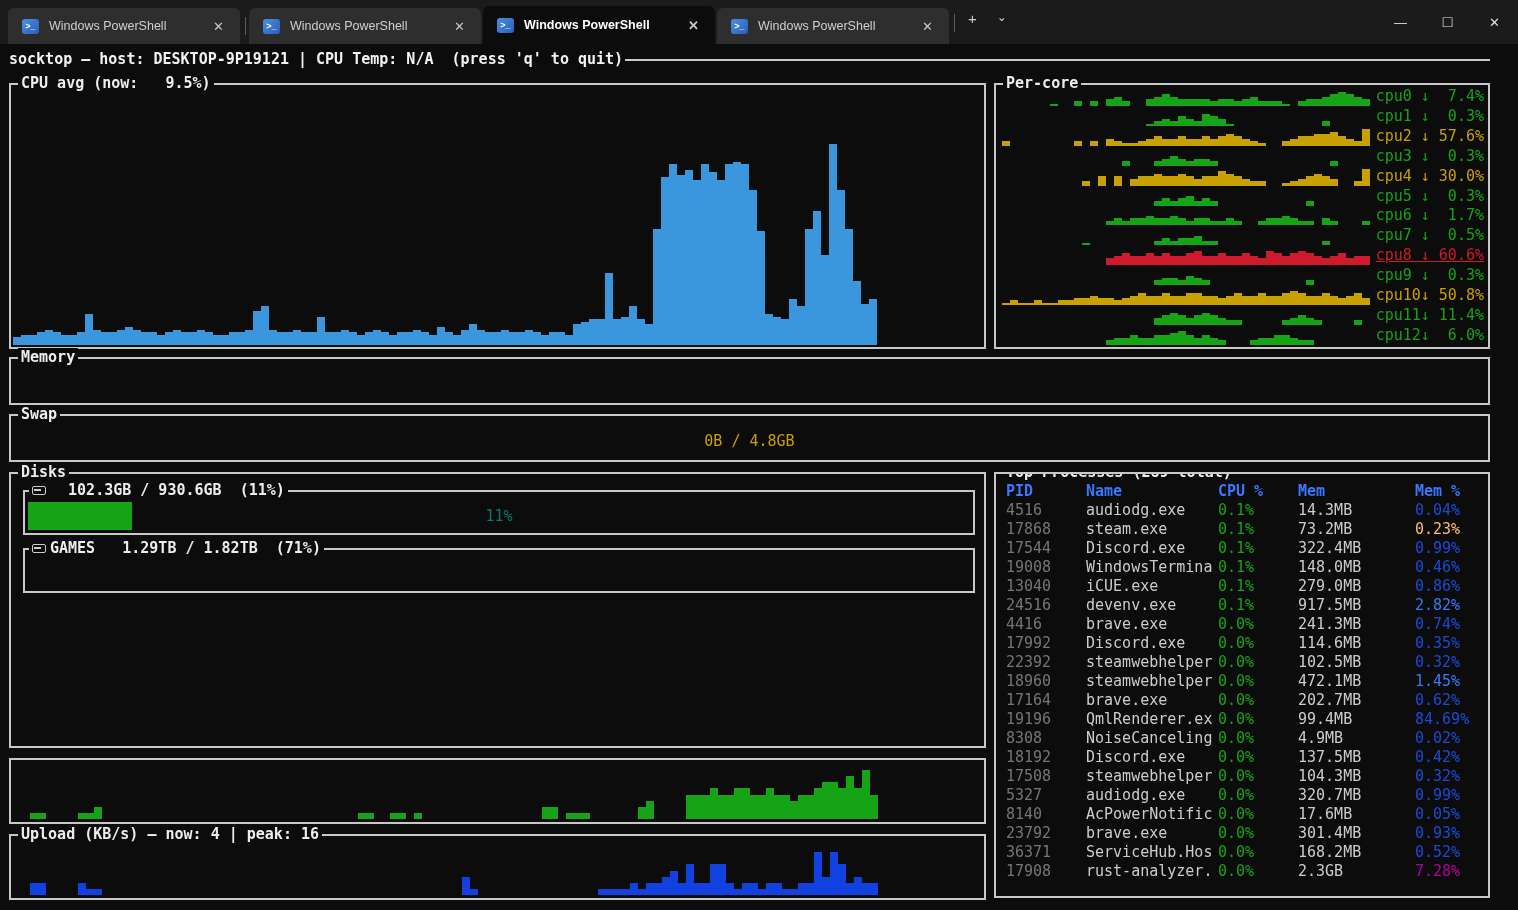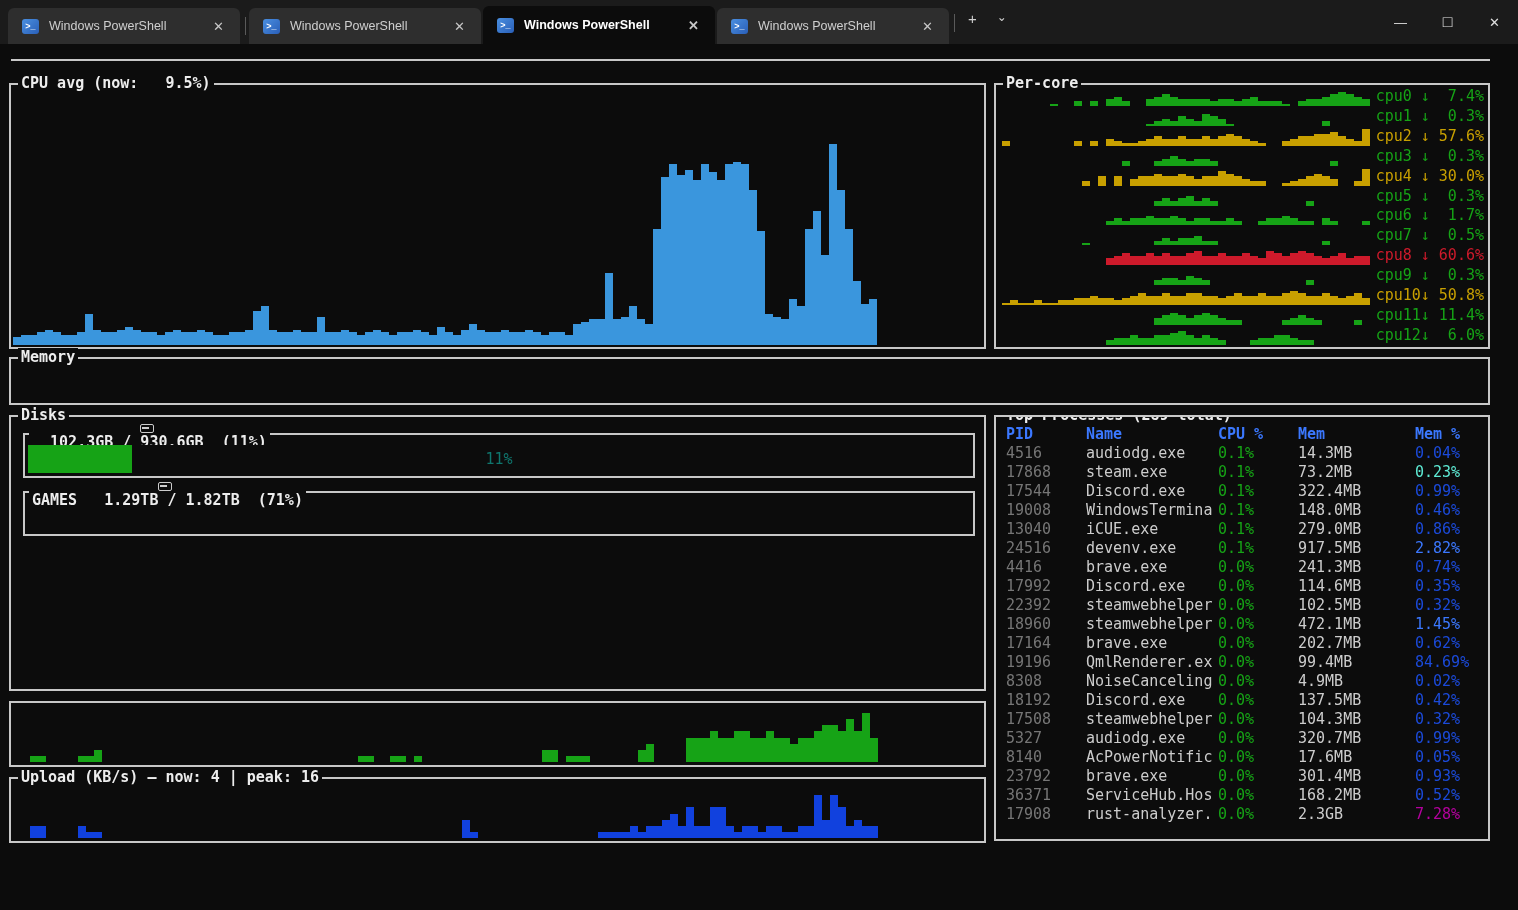--- a/index.html
+++ b/index.html
@@ -51,21 +51,21 @@
   .gauge-panel { height:48px; margin-top:8px; padding:12px 6px 6px 6px; }
   .gauge { position:relative; height:100%; background:#0C0C0C; }
   .gauge-fill { height:100%; }
   .gauge-label { position:absolute; inset:0; display:flex; align-items:center; justify-content:center;
                  white-space:pre; font-size:15px; }
 
   .row2 { display:flex; gap:8px; margin-top:10px; }
   .left-col { width:977px; display:flex; flex-direction:column; }
   .disks-panel { height:276px; padding:16px 9px 0 12px; }
   .disk-sub { position:relative; border:2px solid #C8C8C8; height:45px; padding:10px 3px 3px 3px; margin-bottom:13px; }
-  .disk-title { display:flex; align-items:center;flex-direction:column; }
+  .disk-title { display:flex; align-items:center; }
   .disk-icon { display:inline-block; width:14px; height:9px; border:1.5px solid #CCCCCC;
                border-radius:2px; margin-right:4px; position:relative; flex:none; }
   .disk-icon::before { content:""; position:absolute; left:1px; top:2px; width:7px; height:1.5px; background:#CCCCCC; }
   .net-panel { height:66px; margin-top:10px; }
   .net-chart { position:absolute; inset:10px 3px 3px 3px; display:flex; align-items:flex-end; overflow:hidden; }
   .net-chart .bar { width:8px; flex:none; }
 
   .proc-panel { flex:1; height:426px; padding:8px 4px 0 10px; overflow:hidden; }
   .proc-grid { display:grid; grid-template-columns:80px 132px 80px 117px 1fr; }
   .proc-grid > div { height:19px; line-height:19px; white-space:pre; overflow:hidden; }
@@ -108,20 +108,21 @@
   <div class="win-controls">
     <div class="win-btn">—</div>
     <div class="win-btn" style="font-size:16px;">□</div>
     <div class="win-btn">✕</div>
   </div>
 </div>
 
 <div class="terminal">
 
   <div class="app-header">
+    <span>socktop — host: DESKTOP-9P19121 | CPU Temp: N/A  (press 'q' to quit)</span>
     <span class="hrule"></span>
   </div>
 
   <div class="row1">
     <div class="panel cpu-panel">
       <span class="panel-title">CPU avg (now:   9.5%)</span>
       <div class="chart" id="cpu-chart">
           <div class="bar" style="height: 3%; background: rgb(58, 150, 221);"></div>
           <div class="bar" style="height: 4%; background: rgb(58, 150, 221);"></div>
           <div class="bar" style="height: 4%; background: rgb(58, 150, 221);"></div>
@@ -685,21 +686,21 @@
               <div class="bar" style="height: 75%; background: rgb(206, 26, 43);"></div>
               <div class="bar" style="height: 62.5%; background: rgb(206, 26, 43);"></div>
               <div class="bar" style="height: 50%; background: rgb(206, 26, 43);"></div>
               <div class="bar" style="height: 37.5%; background: rgb(206, 26, 43);"></div>
               <div class="bar" style="height: 50%; background: rgb(206, 26, 43);"></div>
               <div class="bar" style="height: 62.5%; background: rgb(206, 26, 43);"></div>
               <div class="bar" style="height: 37.5%; background: rgb(206, 26, 43);"></div>
               <div class="bar" style="height: 50%; background: rgb(206, 26, 43);"></div>
               <div class="bar" style="height: 50%; background: rgb(206, 26, 43);"></div>
             </div>
-            <span class="core-label" style="color: rgb(206, 26, 43);">cpu8 ↓ 60.6%</span>
+            <span class="core-label" style="color: rgb(206, 26, 43); text-decoration: underline;">cpu8 ↓ 60.6%</span>
           </div>
           <div class="core-row">
             <div class="core-spark">
               <div class="bar" style="height: 0%; background: transparent;"></div>
               <div class="bar" style="height: 0%; background: transparent;"></div>
               <div class="bar" style="height: 0%; background: transparent;"></div>
               <div class="bar" style="height: 0%; background: transparent;"></div>
               <div class="bar" style="height: 0%; background: transparent;"></div>
               <div class="bar" style="height: 0%; background: transparent;"></div>
               <div class="bar" style="height: 0%; background: transparent;"></div>
@@ -899,20 +900,27 @@
             <span class="core-label" style="color: rgb(22, 163, 22);">cpu12↓  6.0%</span>
           </div>
         </div>
     </div>
   </div>
 
   <div class="panel gauge-panel">
     <span class="panel-title">Memory</span>
   </div>
 
+  <div class="panel gauge-panel" style="margin-top:9px;">
+    <span class="panel-title">Swap</span>
+    <div class="gauge">
+      <div class="gauge-fill" id="swap-fill" style="width: 0%; background: transparent;"></div>
+      <div class="gauge-label" id="swap-label" style="color: rgb(200, 160, 0);">0B / 4.8GB</div>
+    </div>
+  </div>
 
   <div class="row2">
     <div class="left-col">
       <div class="panel disks-panel">
         <span class="panel-title">Disks</span>
 
         <div class="disk-sub">
           <span class="panel-title disk-title" style="top:-11px;left:4px;">
             <span class="disk-icon"></span>
             <span>  102.3GB / 930.6GB  (11%)</span>
@@ -1169,21 +1177,21 @@
           <div class="p-head">Mem %</div>
           <div class="c-pid">4516</div>
           <div class="c-name">audiodg.exe</div>
           <div class="c-cpu">0.1%</div>
           <div class="c-mem">14.3MB</div>
           <div class="" style="color: rgb(27, 74, 217);">0.04%</div>
           <div class="c-pid">17868</div>
           <div class="c-name">steam.exe</div>
           <div class="c-cpu">0.1%</div>
           <div class="c-mem">73.2MB</div>
-          <div class="" style="color: #5eead4;">0.23%</div>
+          <div class="" style="color: #fdba74;">0.23%</div>
           <div class="c-pid">17544</div>
           <div class="c-name">Discord.exe</div>
           <div class="c-cpu">0.1%</div>
           <div class="c-mem">322.4MB</div>
           <div class="" style="color: rgb(27, 74, 217);">0.99%</div>
           <div class="c-pid">19008</div>
           <div class="c-name">WindowsTermina</div>
           <div class="c-cpu">0.1%</div>
           <div class="c-mem">148.0MB</div>
           <div class="" style="color: rgb(27, 74, 217);">0.46%</div>

